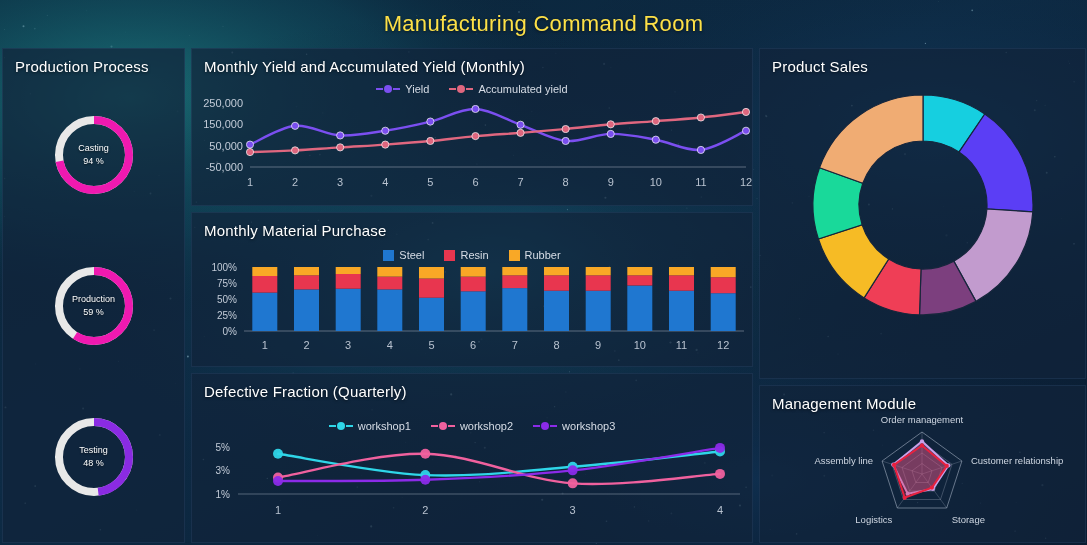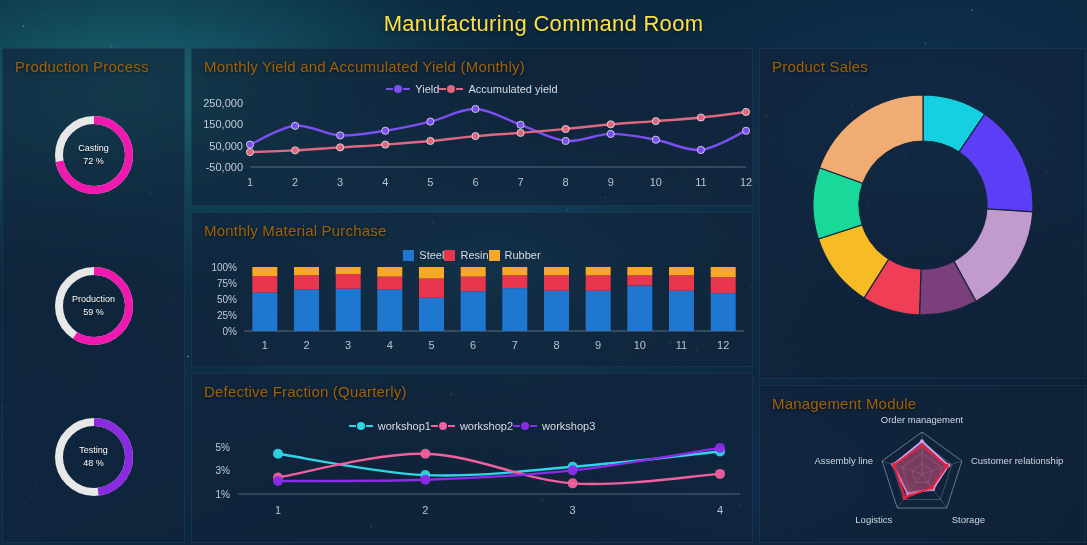--- a/index.html
+++ b/index.html
@@ -27,38 +27,38 @@
   #col-left  { width:183px; flex:0 0 183px; display:flex; flex-direction:column; }
   #col-mid   { flex:1 1 auto; display:flex; flex-direction:column; gap:6px; }
   #col-right { width:327px; flex:0 0 327px; display:flex; flex-direction:column; gap:6px; }
 
   .panel {
     background:rgba(17,35,59,.70);
     border:1px solid rgba(90,140,190,.13);
     position:relative; overflow:hidden;
   }
   .panel-title {
-    color:#a16207; font-size:15px; padding:9px 0 0 12px;
+    color:#ffffff; font-size:15px; padding:9px 0 0 12px;
     text-shadow:0 1px 3px rgba(0,0,0,.6); letter-spacing:.2px;
   }
   
   #gauge-list {
     flex:1 1 auto; display:flex; flex-direction:column;
     align-items:center; justify-content:space-around; padding:4px 0 10px;
   }
   .gauge { position:relative; width:86px; height:86px; }
   .gauge svg { display:block; transform:rotate(-90deg); }
   .gauge .lbl {
     position:absolute; inset:0; display:flex; flex-direction:column;
     align-items:center; justify-content:center;
     color:#fff; font-size:9px; line-height:1.35; text-align:center;
     text-shadow:0 1px 2px rgba(0,0,0,.6);
   }
   
-  .legend { display:flex; justify-content:center; gap:0; align-items:flex-start; }
+  .legend { display:flex; justify-content:center; gap:20px; align-items:flex-start; }
   .legend .li { display:flex; align-items:center; gap:5px; color:#d7dde6; font-size:11px; }
   .legend .dot { width:8px; height:8px; border-radius:50%; }
   .legend .dash { width:7px; height:2px; }
   .legend .sq { width:11px; height:11px; }
   .axis-lbl { fill:#c3ccd8; font-size:11px; font-family:"Liberation Sans",sans-serif; }
   .axis-lbl-sm { fill:#c3ccd8; font-size:10px; font-family:"Liberation Sans",sans-serif; }
   .tick-x { fill:#b9c3d0; font-size:11px; font-family:"Liberation Sans",sans-serif; text-anchor:middle; }
   .radar-lbl { fill:#cfd7e2; font-size:9.5px; font-family:"Liberation Sans",sans-serif; }
   #p-yield   { height:158px; flex:0 0 158px; }
   #p-material{ height:155px; flex:0 0 155px; }
@@ -345,21 +345,21 @@
       <div class="panel" style="flex:1 1 auto; display:flex; flex-direction:column;">
         <div class="panel-title">Production Process</div>
         <div id="gauge-list">
             <div class="gauge">
               <svg width="86" height="86" viewBox="0 0 86 86">
                 <circle cx="43" cy="43" r="35" fill="none" stroke="#e8e8e8" stroke-width="8"></circle>
                 <circle cx="43" cy="43" r="35" fill="none" stroke="#ef19b0" stroke-width="8" stroke-linecap="butt" stroke-dasharray="158.34 219.91"></circle>
               </svg>
               <div class="lbl">
                 <div>Casting</div>
-                <div>72 %</div>
+                <div>94 %</div>
               </div>
             </div>
             <div class="gauge">
               <svg width="86" height="86" viewBox="0 0 86 86">
                 <circle cx="43" cy="43" r="35" fill="none" stroke="#e8e8e8" stroke-width="8"></circle>
                 <circle cx="43" cy="43" r="35" fill="none" stroke="#ef19b0" stroke-width="8" stroke-linecap="butt" stroke-dasharray="129.75 219.91"></circle>
               </svg>
               <div class="lbl">
                 <div>Production</div>
                 <div>59 %</div>

